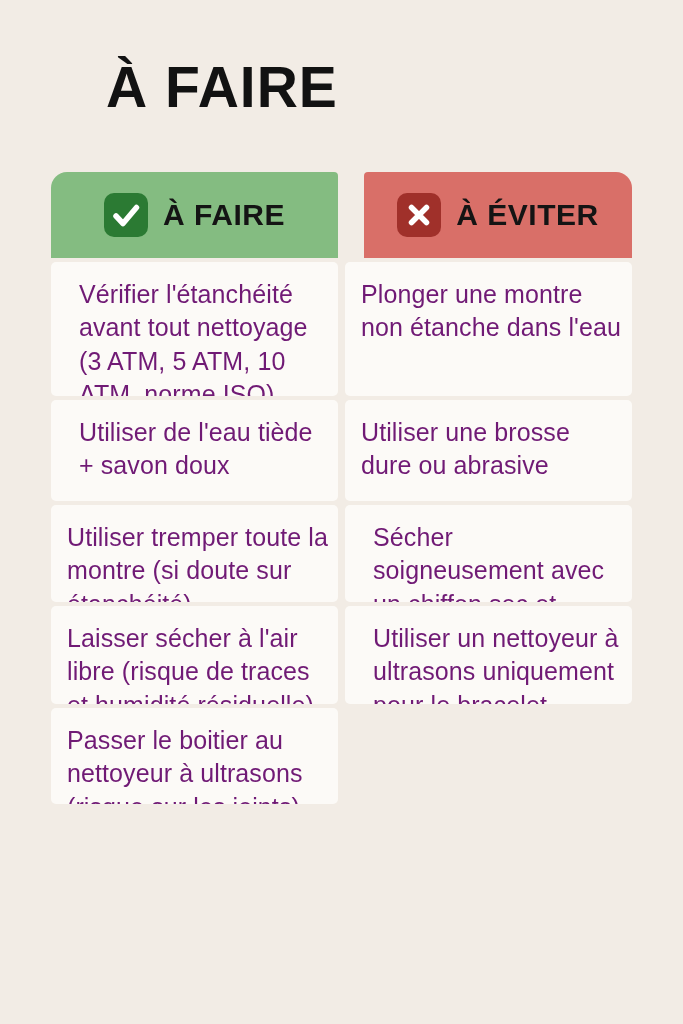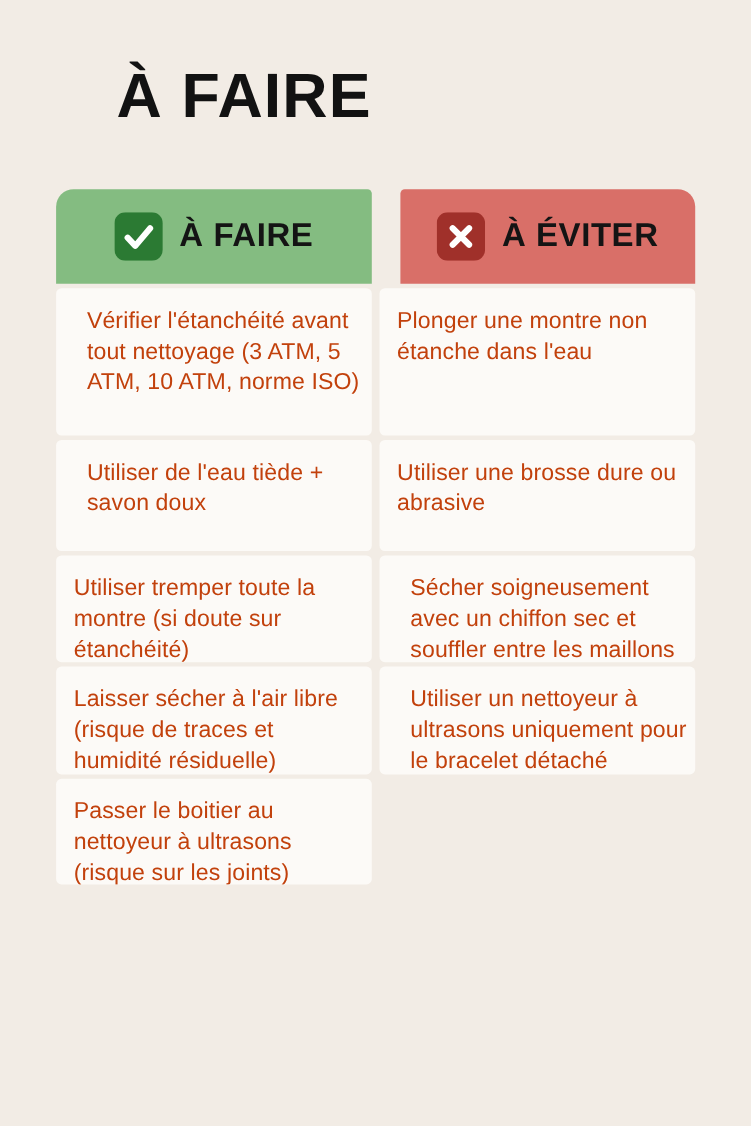--- a/index.html
+++ b/index.html
@@ -67,24 +67,24 @@
     margin-top: 4px;
     display: grid;
     grid-template-columns: 1fr 1fr;
     grid-template-rows: 134px 101px 97px 98px 96px 94px 94px;
     gap: 4px 7px;
   }
   .cell {
     background: #fcfaf7;
     border-radius: 5px;
     padding: 16px 6px 0 28px;
-    font-size: 21px;
+    font-size: 25px;
     line-height: 1.33;
     letter-spacing: 0.1px;
-    color: #c2410c;
+    color: #701a75;
     box-sizing: border-box;
     overflow: hidden;
   }
   .cell.avoid { padding-left: 16px; }
 </style>
 </head>
 <body>
 
 <div class="page-title">À FAIRE</div>
 

